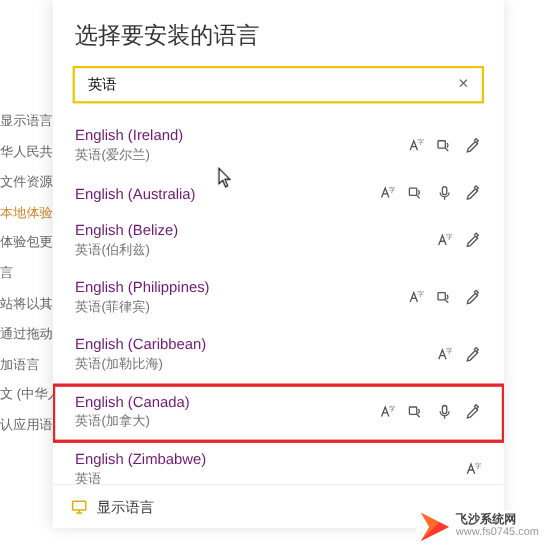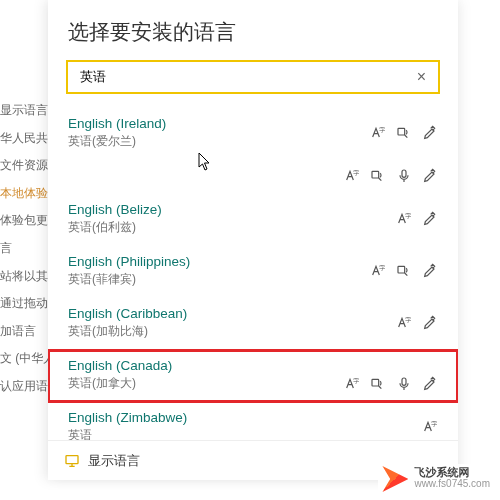--- a/index.html
+++ b/index.html
@@ -65,34 +65,33 @@
     position: relative;
   }
   .list::-webkit-scrollbar { width: 6px; }
   .list::-webkit-scrollbar-thumb { background: #bbb; }
   .lang-item {
     padding: 8px 20px 10px;
     display: flex;
     align-items: center;
   }
   .lang-text { flex: 1; }
-  .lang-en { font-size: 13.5px; color: #0f766e; }
+  .lang-en { font-size: 13.5px; color: #701a75; }
   .lang-zh { font-size: 12px; color: #737373; margin-top: 2px; }
   .lang-icons { display: flex; gap: 10px; align-items: center; }
   .ico {
     width: 16px; height: 16px;
     color: #555;
     display: inline-flex;
     align-items: center;
     justify-content: center;
   }
   .highlighted {
     outline: 3px solid #e3262a;
     outline-offset: -2px;
-    align-items: flex-end;
   }
   .bottom-tabs {
     border-top: 1px solid #eee;
     height: 40px;
     display: flex;
     align-items: center;
     padding: 0 16px;
     gap: 40px;
   }
   .btab {
@@ -176,20 +175,21 @@
           <span class="ico">
             <svg width="16" height="16" viewBox="0 0 24 24" fill="none" stroke="currentColor" stroke-width="1.8">
               <path d="M4 20l4-1 10-10-3-3L5 16z"></path>
               <path d="M13 5l3-3 3 3-3 3"></path>
             </svg>
           </span>
         </div>
       </div>
       <div class="lang-item">
         <div class="lang-text">
+          <div class="lang-en">English (Australia)</div>
         </div>
         <div class="lang-icons">
           <span class="ico">
             <svg width="16" height="16" viewBox="0 0 24 24" fill="none" stroke="currentColor" stroke-width="1.8">
               <path d="M4 18L9 5l5 13M6 13h6"></path>
               <text x="14" y="10" font-size="9" fill="currentColor" stroke="none">字</text>
             </svg>
           </span>
           <span class="ico">
             <svg width="16" height="16" viewBox="0 0 24 24" fill="none" stroke="currentColor" stroke-width="1.8">

